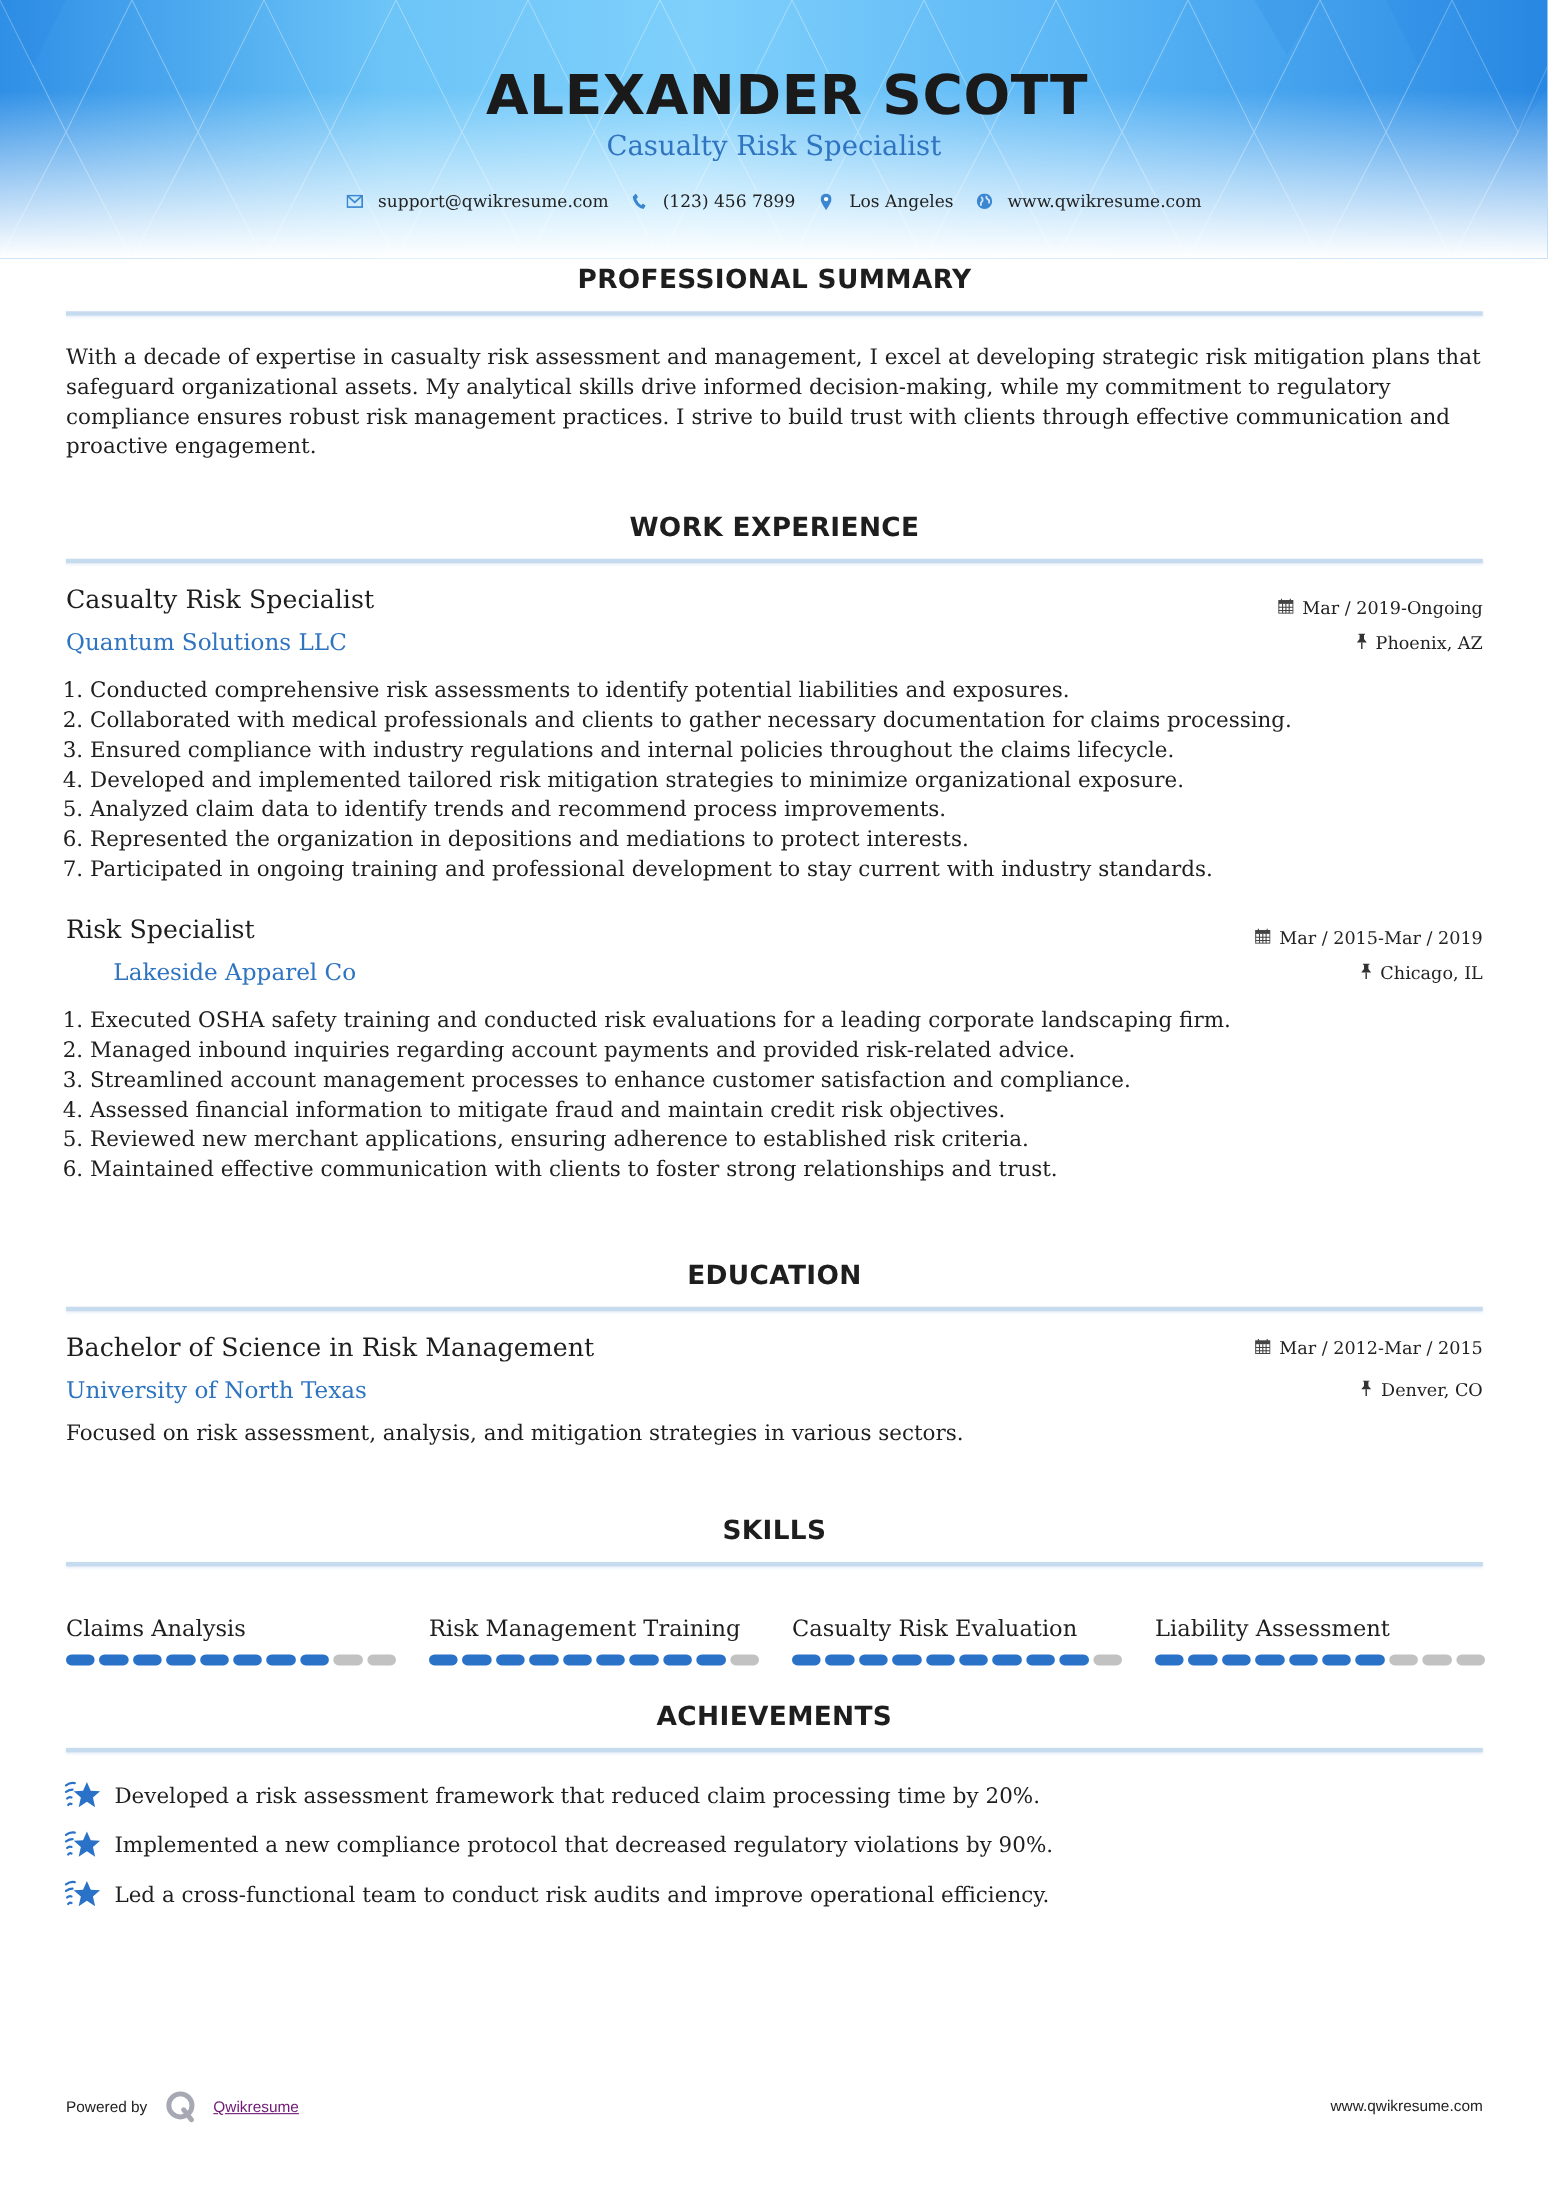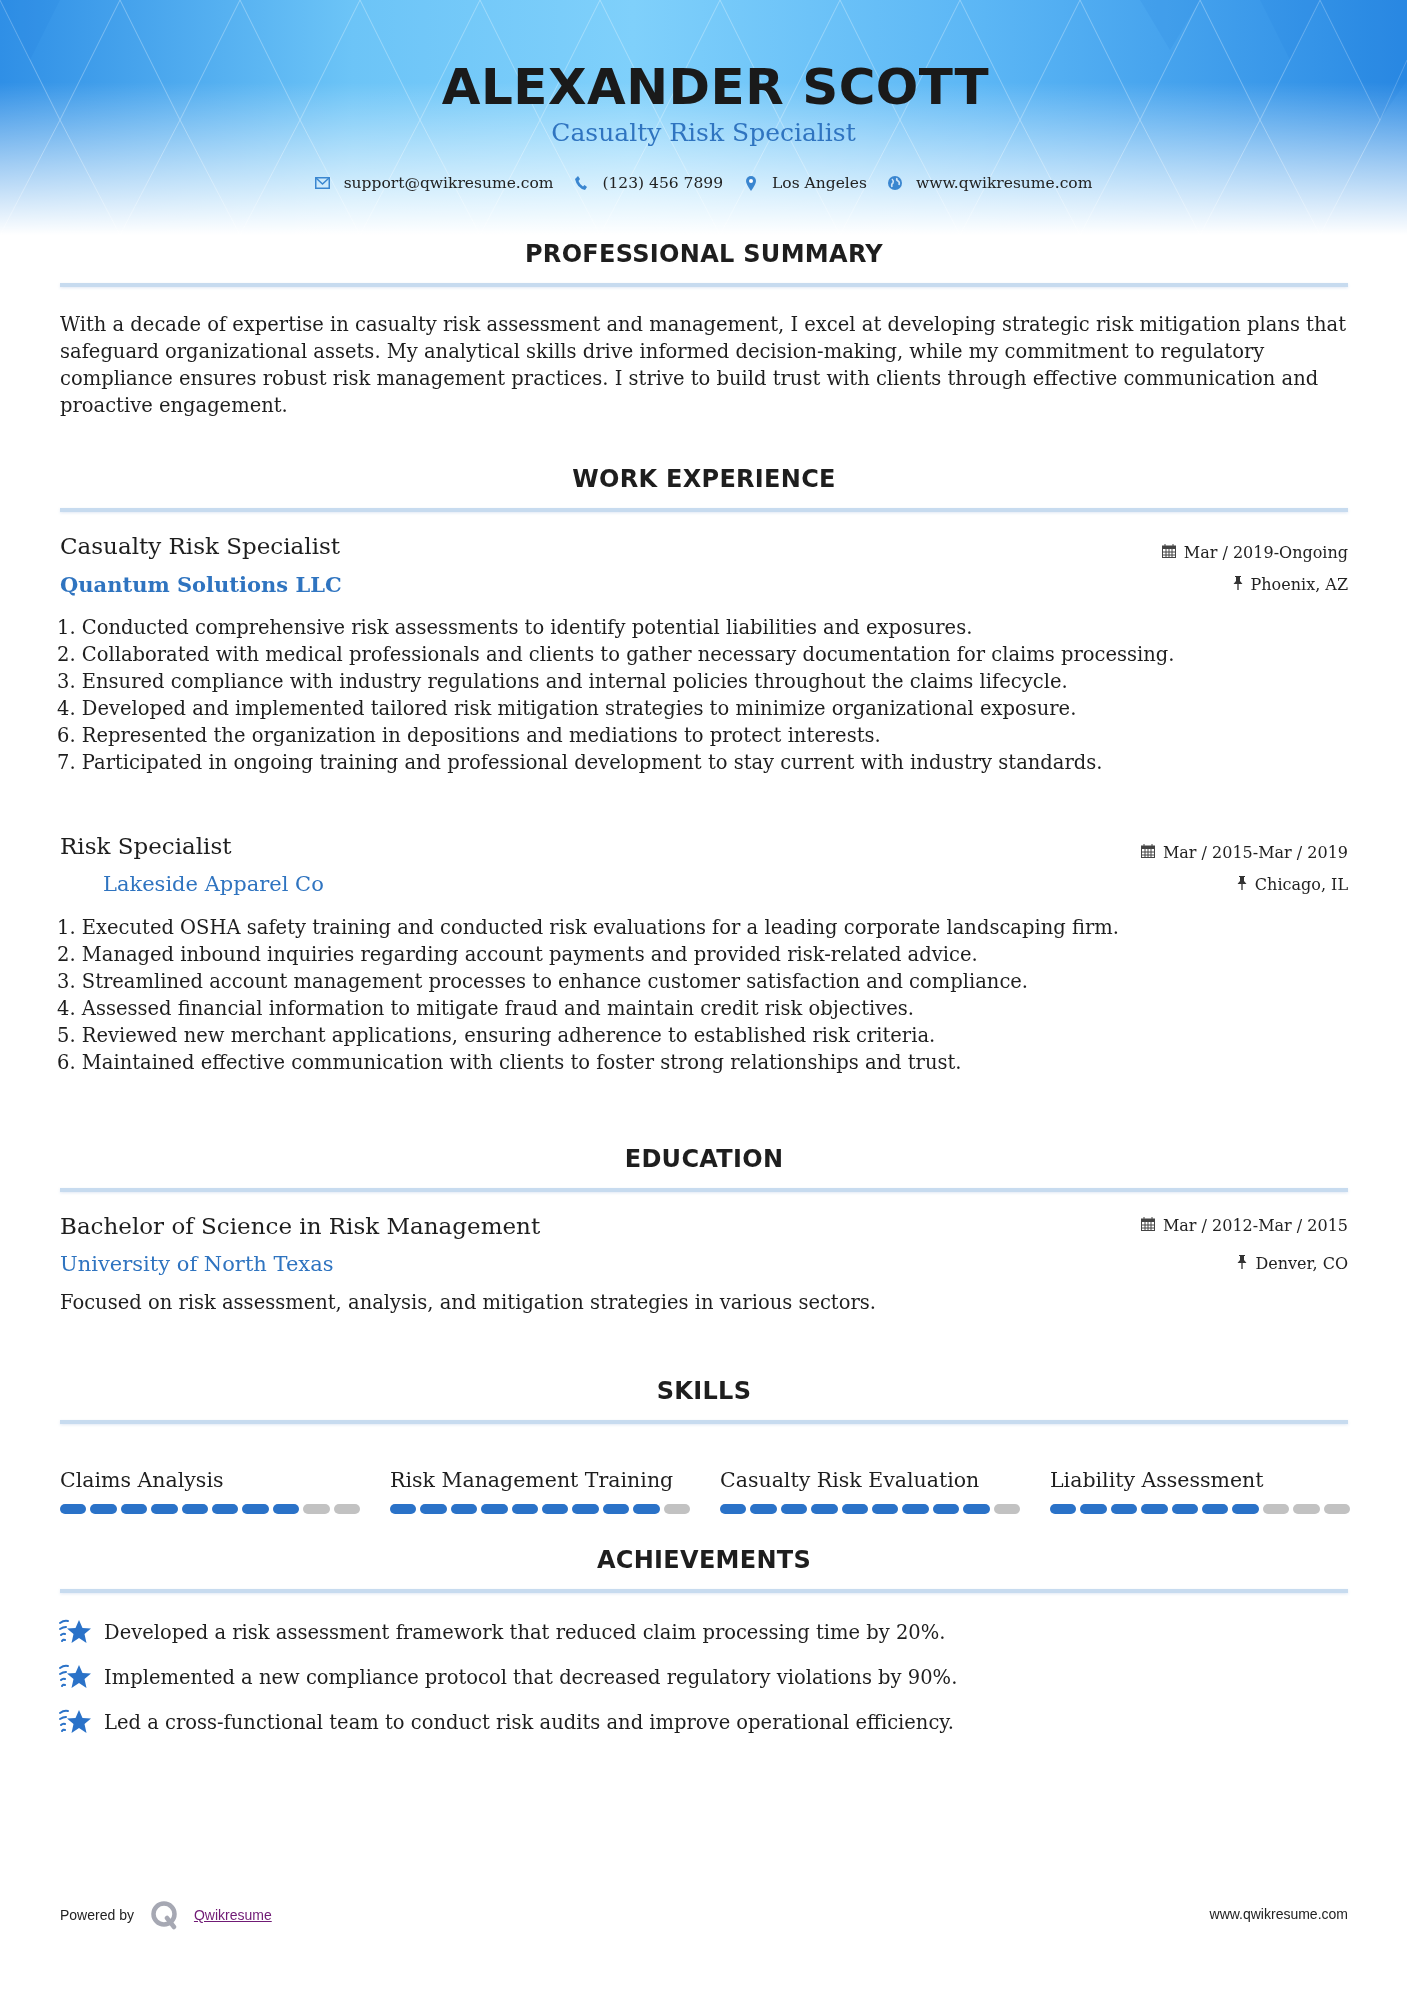--- a/index.html
+++ b/index.html
@@ -129,21 +129,21 @@
 </div>
 
 <div class="section-title" style="top:240px;">PROFESSIONAL SUMMARY</div>
 <div class="rule" style="top:283px;"></div>
 <div class="para" style="top:311px;">With a decade of expertise in casualty risk assessment and management, I excel at developing strategic risk mitigation plans that safeguard organizational assets. My analytical skills drive informed decision-making, while my commitment to regulatory compliance ensures robust risk management practices. I strive to build trust with clients through effective communication and proactive engagement.</div>
 
 <div class="section-title" style="top:465px;">WORK EXPERIENCE</div>
 <div class="rule" style="top:508px;"></div>
 
 <div class="job-title" style="top:533px;">Casualty Risk Specialist</div>
-<div class="company" style="top:572px;font-weight:bold;">Quantum Solutions LLC</div>
+<div class="company" style="top:572px;">Quantum Solutions LLC</div>
 <div class="meta" style="top:543px;">
   <span class="ic">
     <svg width="14" height="14" viewBox="0 0 14 14">
         <rect x="0.5" y="2" width="13" height="11.5" fill="none" stroke="#444"></rect>
         <rect x="0.5" y="2" width="13" height="3" fill="#444"></rect>
         <path d="M3 0 V3 M11 0 V3 M0.5 8 H13.5 M0.5 11 H13.5 M4 5 V13.5 M7 5 V13.5 M10 5 V13.5" stroke="#444"></path>
       </svg>
   </span>
   <span>Mar / 2019-Ongoing</span>
 </div>
@@ -154,20 +154,21 @@
         <path d="M5 8 V14" stroke="#333" stroke-width="1.3"></path>
       </svg>
   </span>
   <span>Phoenix, AZ</span>
 </div>
 <ul class="list" style="top:614px;">
   <li>1. Conducted comprehensive risk assessments to identify potential liabilities and exposures.</li>
   <li>2. Collaborated with medical professionals and clients to gather necessary documentation for claims processing.</li>
   <li>3. Ensured compliance with industry regulations and internal policies throughout the claims lifecycle.</li>
   <li>4. Developed and implemented tailored risk mitigation strategies to minimize organizational exposure.</li>
+  <li>5. Analyzed claim data to identify trends and recommend process improvements.</li>
   <li>6. Represented the organization in depositions and mediations to protect interests.</li>
   <li>7. Participated in ongoing training and professional development to stay current with industry standards.</li>
 </ul>
 
 <div class="job-title" style="top:833px;">Risk Specialist</div>
 <div class="company" style="top:872px;margin-left:43px;">Lakeside Apparel Co</div>
 <div class="meta" style="top:843px;">
   <span class="ic">
     <svg width="14" height="14" viewBox="0 0 14 14">
         <rect x="0.5" y="2" width="13" height="11.5" fill="none" stroke="#444"></rect>

